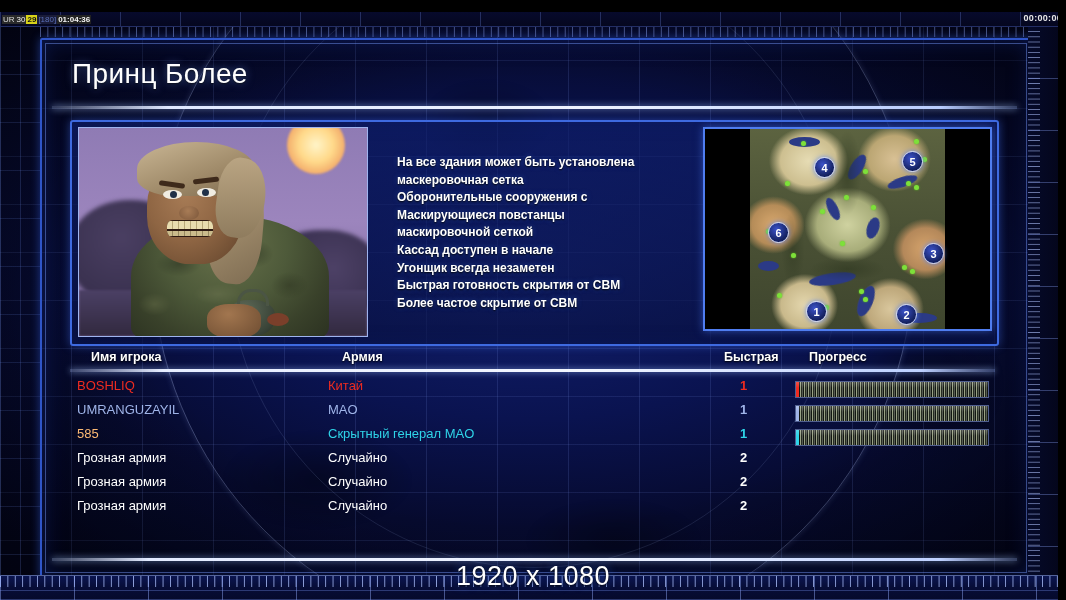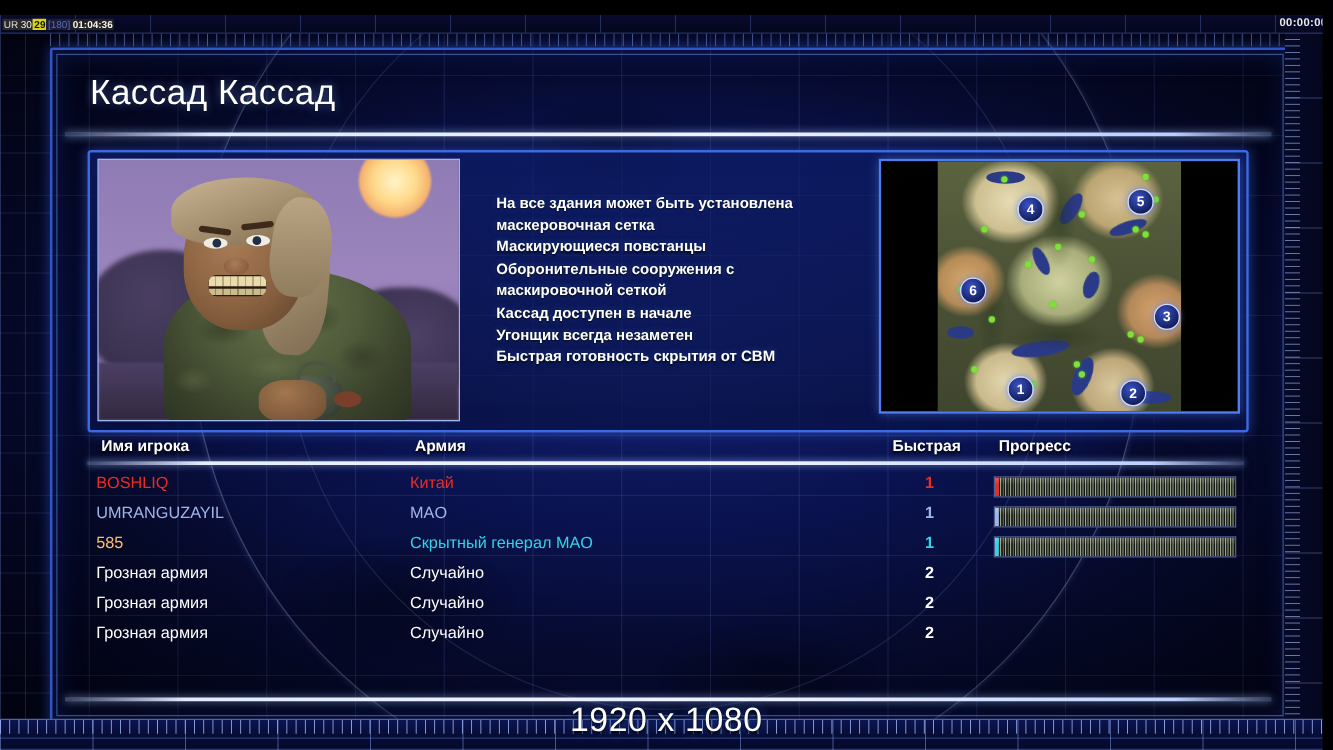--- a/index.html
+++ b/index.html
@@ -190,21 +190,21 @@
         radial-gradient(ellipse 26% 8% at 50% 70%, rgba(30,40,20,.7), rgba(0,0,0,0) 72%),
         radial-gradient(ellipse 8% 26% at 22% 60%, rgba(30,40,20,.6), rgba(0,0,0,0) 72%);}
   .mm-pos{position:absolute;width:19px;height:19px;border-radius:50%;z-index:5;
       background:radial-gradient(circle at 40% 34%, #3b52c8, #13205e 70%, #0a1038);
       border:1.5px solid #cdd8ff;color:#ffffff;font-size:11px;font-weight:bold;
       display:flex;align-items:center;justify-content:center;
       box-shadow:0 0 5px rgba(80,130,255,.8);}
 
   
   .table{position:absolute;left:70px;top:338px;width:925px;height:196px;z-index:15;}
-  .thead{position:absolute;left:4px;top:0;width:100%;height:20px;}
+  .thead{position:absolute;left:14px;top:0;width:100%;height:20px;}
   .thead span{position:absolute;color:#ffffff;font-size:12.5px;font-weight:bold;
       text-shadow:0 1px 2px #000;}
   .thead-rule{position:absolute;left:0;top:19px;width:925px;height:3px;
       background:linear-gradient(to right, rgba(175,200,255,.3), #e6edff 10%, #f2f6ff 55%, #bdd0ff 92%, rgba(155,185,255,.3));
       box-shadow:0 0 6px rgba(160,195,255,.7);}
   .trow{position:absolute;left:0;width:925px;height:24px;}
   .trow .nm{position:absolute;left:7px;top:0;font-size:13px;}
   .trow .ar{position:absolute;left:258px;top:0;font-size:13px;}
   .trow .tm{position:absolute;left:670px;top:0;font-size:13px;font-weight:bold;}
   .pbar{position:absolute;left:725px;top:3px;width:192px;height:15px;
@@ -250,21 +250,21 @@
     <div class="fps">
       <span class="lbl">UR</span><span class="v1">30</span><span class="v2">29</span><span class="v3">[180]</span><span class="clk">01:04:36</span>
     </div>
     <div class="topclock">00:00:00</div>
   </div>
 
   <div class="frame-outer"></div>
   <div class="frame-inner"></div>
 
   <div class="title-zone">
-    <div class="title">Кассад Кассад</div>
+    <div class="title">Принц Более</div>
     <div class="title-rule"></div>
   </div>
 
   <div class="info-panel">
 
     <div class="portrait">
       <div class="p-sky"></div>
       <div class="p-sun"></div>
       <div class="p-bushL"></div>
       <div class="p-bushR"></div>
@@ -288,26 +288,27 @@
       </div>
       <div class="p-kettle"></div>
       <div class="p-kspout"></div>
       <div class="p-khandle"></div>
       <div class="p-hand"></div>
     </div>
 
     <div class="features">
       <div>На все здания может быть установлена</div>
       <div> маскеровочная сетка</div>
+      <div>Оборонительные сооружения с</div>
       <div>Маскирующиеся повстанцы</div>
-      <div>Оборонительные сооружения с</div>
       <div> маскировочной сеткой</div>
       <div>Кассад доступен в начале</div>
       <div>Угонщик всегда незаметен</div>
       <div>Быстрая готовность скрытия от СВМ</div>
+      <div>Более частое скрытие от СВМ</div>
     </div>
 
     <div class="minimap">
       <div class="mm-terrain"></div>
       <div class="mm-water">
         <i style="left:20%;top:4%;width:16%;height:5%;"></i>
         <i style="left:52%;top:12%;width:6%;height:14%;transform:rotate(32deg);"></i>
         <i style="left:70%;top:24%;width:16%;height:5%;transform:rotate(-18deg);"></i>
         <i style="left:4%;top:66%;width:11%;height:5%;"></i>
         <i style="left:30%;top:72%;width:24%;height:6%;transform:rotate(-8deg);"></i>

